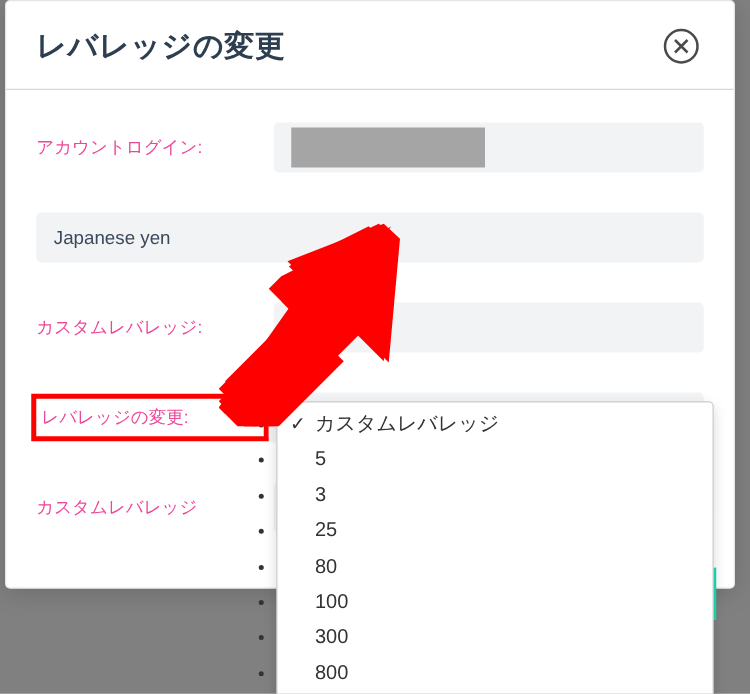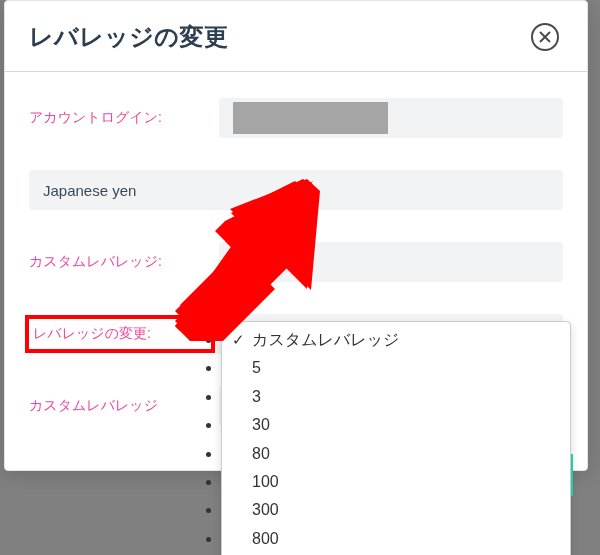--- a/index.html
+++ b/index.html
@@ -180,21 +180,21 @@
       <div class="form-label">カスタムレバレッジ</div>
       <input class="form-input" style="">
     </div>
 
   </div>
 
   <ul class="dropdown-list">
     <li class="dropdown-item selected">カスタムレバレッジ</li>
     <li class="dropdown-item">5</li>
     <li class="dropdown-item">3</li>
-    <li class="dropdown-item">30</li>
+    <li class="dropdown-item">25</li>
     <li class="dropdown-item">80</li>
     <li class="dropdown-item">100</li>
     <li class="dropdown-item">300</li>
     <li class="dropdown-item">800</li>
     <li class="dropdown-item">1000</li>
   </ul>
 
   <div class="green-edge"></div>
 
   <div class="arrow-overlay">

